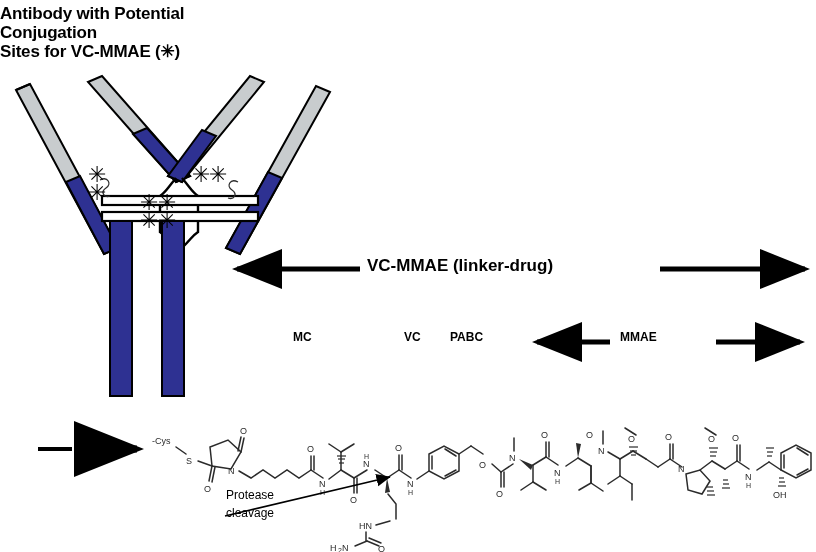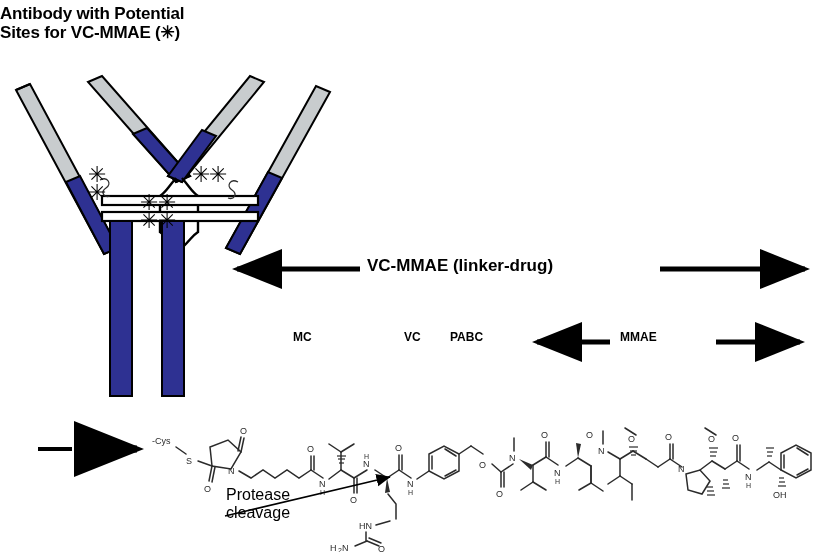--- a/index.html
+++ b/index.html
@@ -18,20 +18,21 @@
   .bondw{stroke:#2b2b2b;stroke-width:1.3;fill:none;}
   .ast{font-family:"DejaVu Sans",sans-serif;font-weight:bold;}
 </style>
 </head>
 <body>
 
 <div class="canvas">
 
   <div class="title">
     <div>Antibody with Potential</div>
+    <div>Conjugation</div>
     <div>Sites for VC-MMAE (✳)</div>
   </div>
 
   <svg width="816" height="552">
     <defs>
       <marker id="ah" markerWidth="10" markerHeight="8" refX="9" refY="4" orient="auto">
         <path d="M0,0 L10,4 L0,8 z" fill="#000"></path>
       </marker>
       <marker id="ahs" markerWidth="9" markerHeight="9" refX="8.5" refY="4.5" orient="auto">
         <path d="M0,0.6 L9,4.5 L0,8.4 z" fill="#000"></path>
@@ -312,18 +313,18 @@
     </g>
   </svg>
 
   <div class="lbl lbl-main" style="left:367px;top:256px;">VC-MMAE (linker-drug)</div>
 
   <div class="lbl lbl-sub" style="left:293px;top:330px;">MC</div>
   <div class="lbl lbl-sub" style="left:376px;top:330px;margin-left:28px;">VC</div>
   <div class="lbl lbl-sub" style="left:450px;top:330px;">PABC</div>
   <div class="lbl lbl-sub" style="left:620px;top:330px;text-align:center;">MMAE</div>
 
-  <div style="position:absolute;left:226px;top:486px;font-size:16px;line-height:18px;">
+  <div style="position:absolute;left:226px;top:486px;font-size:12px;line-height:18px;">
     <div>Protease</div>
     <div>cleavage</div>
   </div>
 
 </div>
 
 </body></html>

